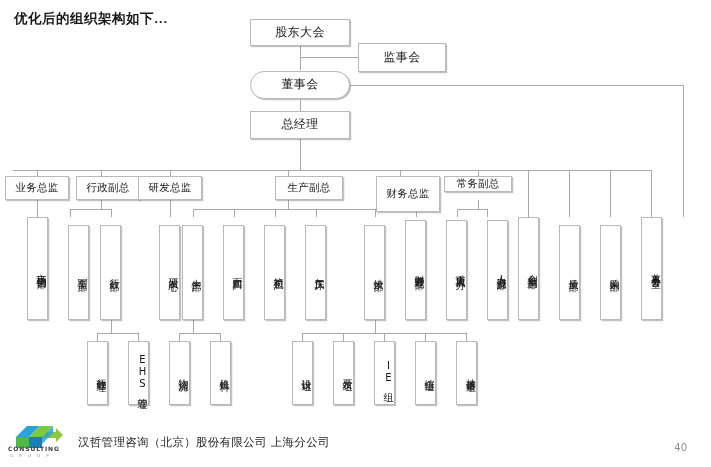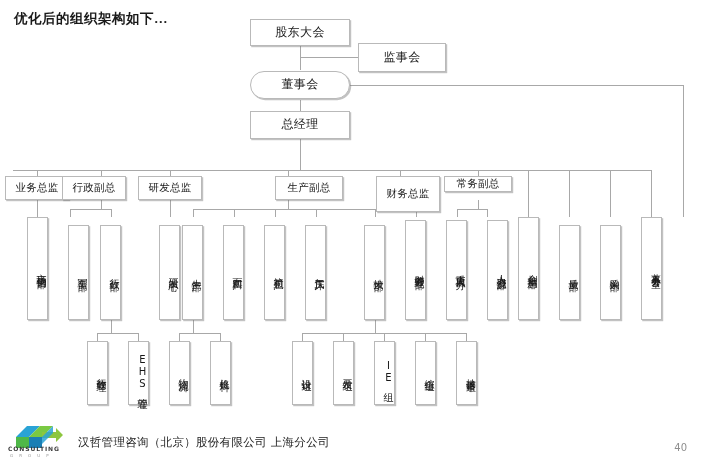--- a/index.html
+++ b/index.html
@@ -139,21 +139,21 @@
   <div class="node h" style="left:250px;top:19px;width:100px;height:27px;">股东大会</div>
 
   <div class="node h" style="left:358px;top:43px;width:88px;height:29px;">监事会</div>
 
   <div class="node h" style="left:250px;top:71px;width:100px;height:28px;border-radius:14px;">董事会</div>
 
   <div class="node h" style="left:250px;top:111px;width:100px;height:28px;">总经理</div>
 
   <div class="node exec" style="left:5px;top:176px;width:64px;height:24px;">业务总监</div>
 
-  <div class="node exec" style="left:62px;top:176px;width:64px;height:24px;">行政副总</div>
+  <div class="node exec" style="left:76px;top:176px;width:64px;height:24px;">行政副总</div>
 
   <div class="node exec" style="left:138px;top:176px;width:64px;height:24px;">研发总监</div>
 
   <div class="node exec" style="left:254px;top:176px;width:68px;height:24px;margin-left:21px;">生产副总</div>
 
   <div class="node exec" style="left:376px;top:176px;width:64px;height:36px;">财务总监</div>
 
   <div class="node exec" style="left:444px;top:176px;width:68px;height:16px;">常务副总</div>
 
   <div class="node v" style="left:27px;top:217px;width:21px;height:103px;">市场营销部</div>

